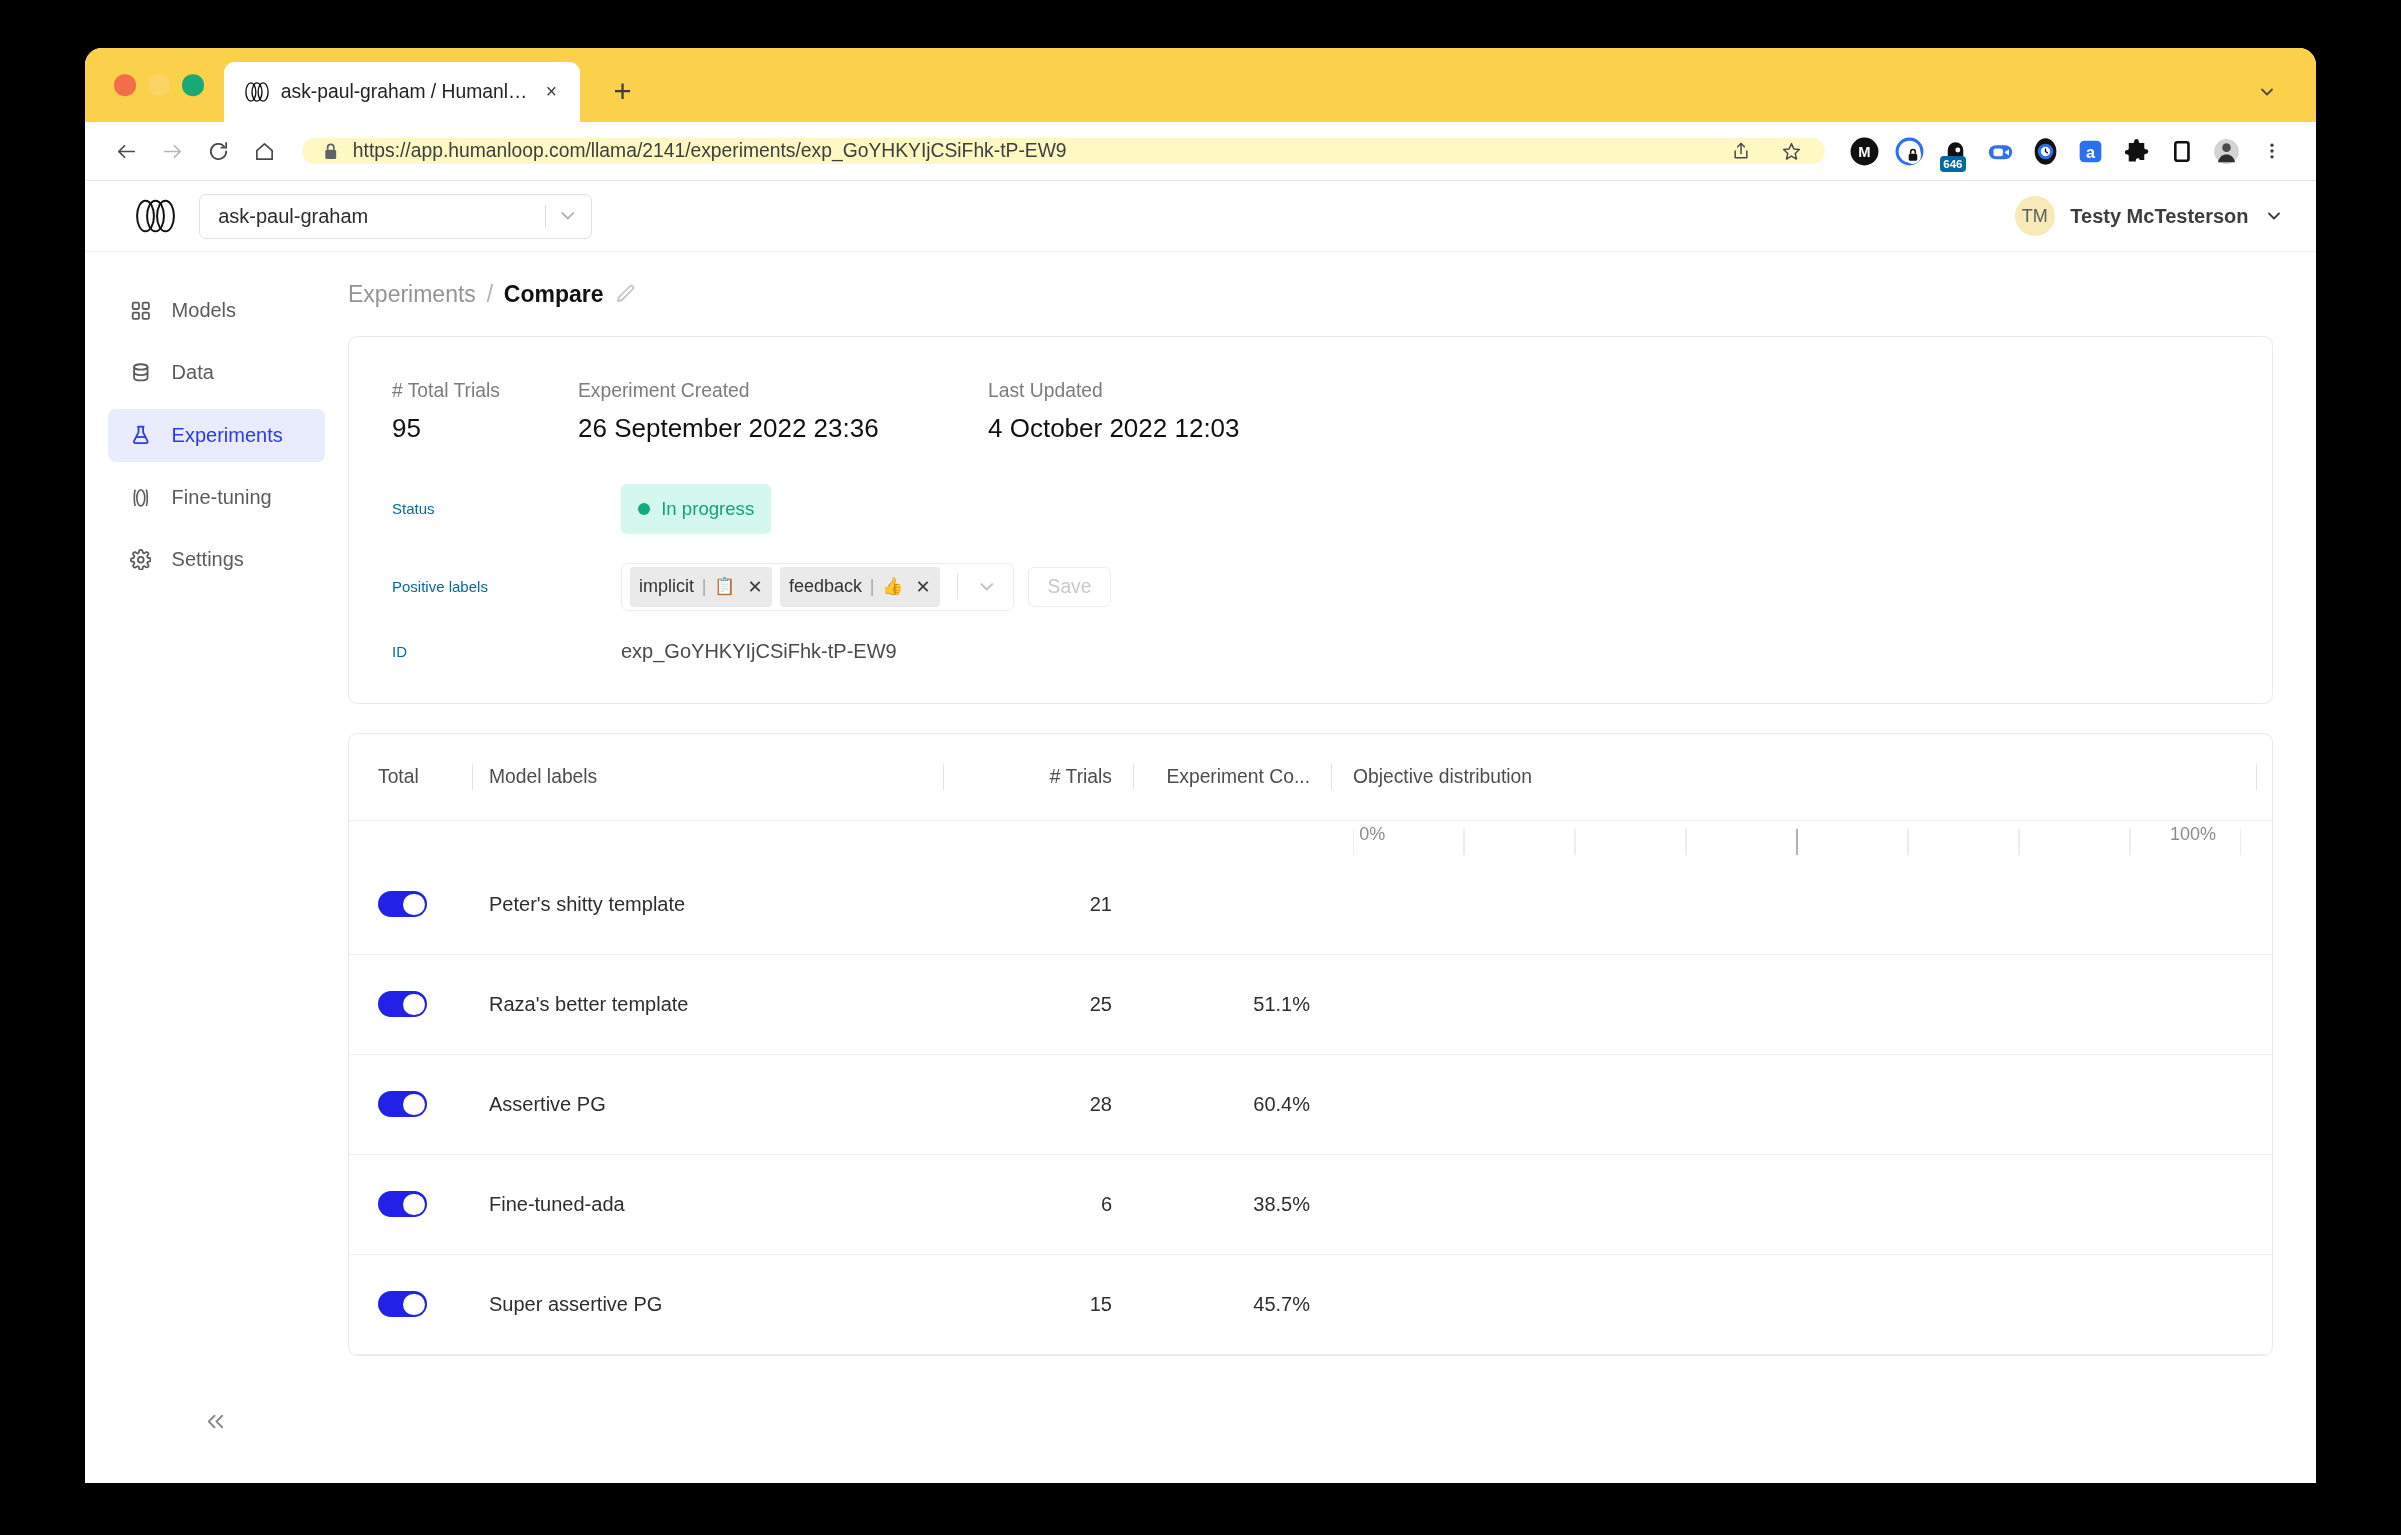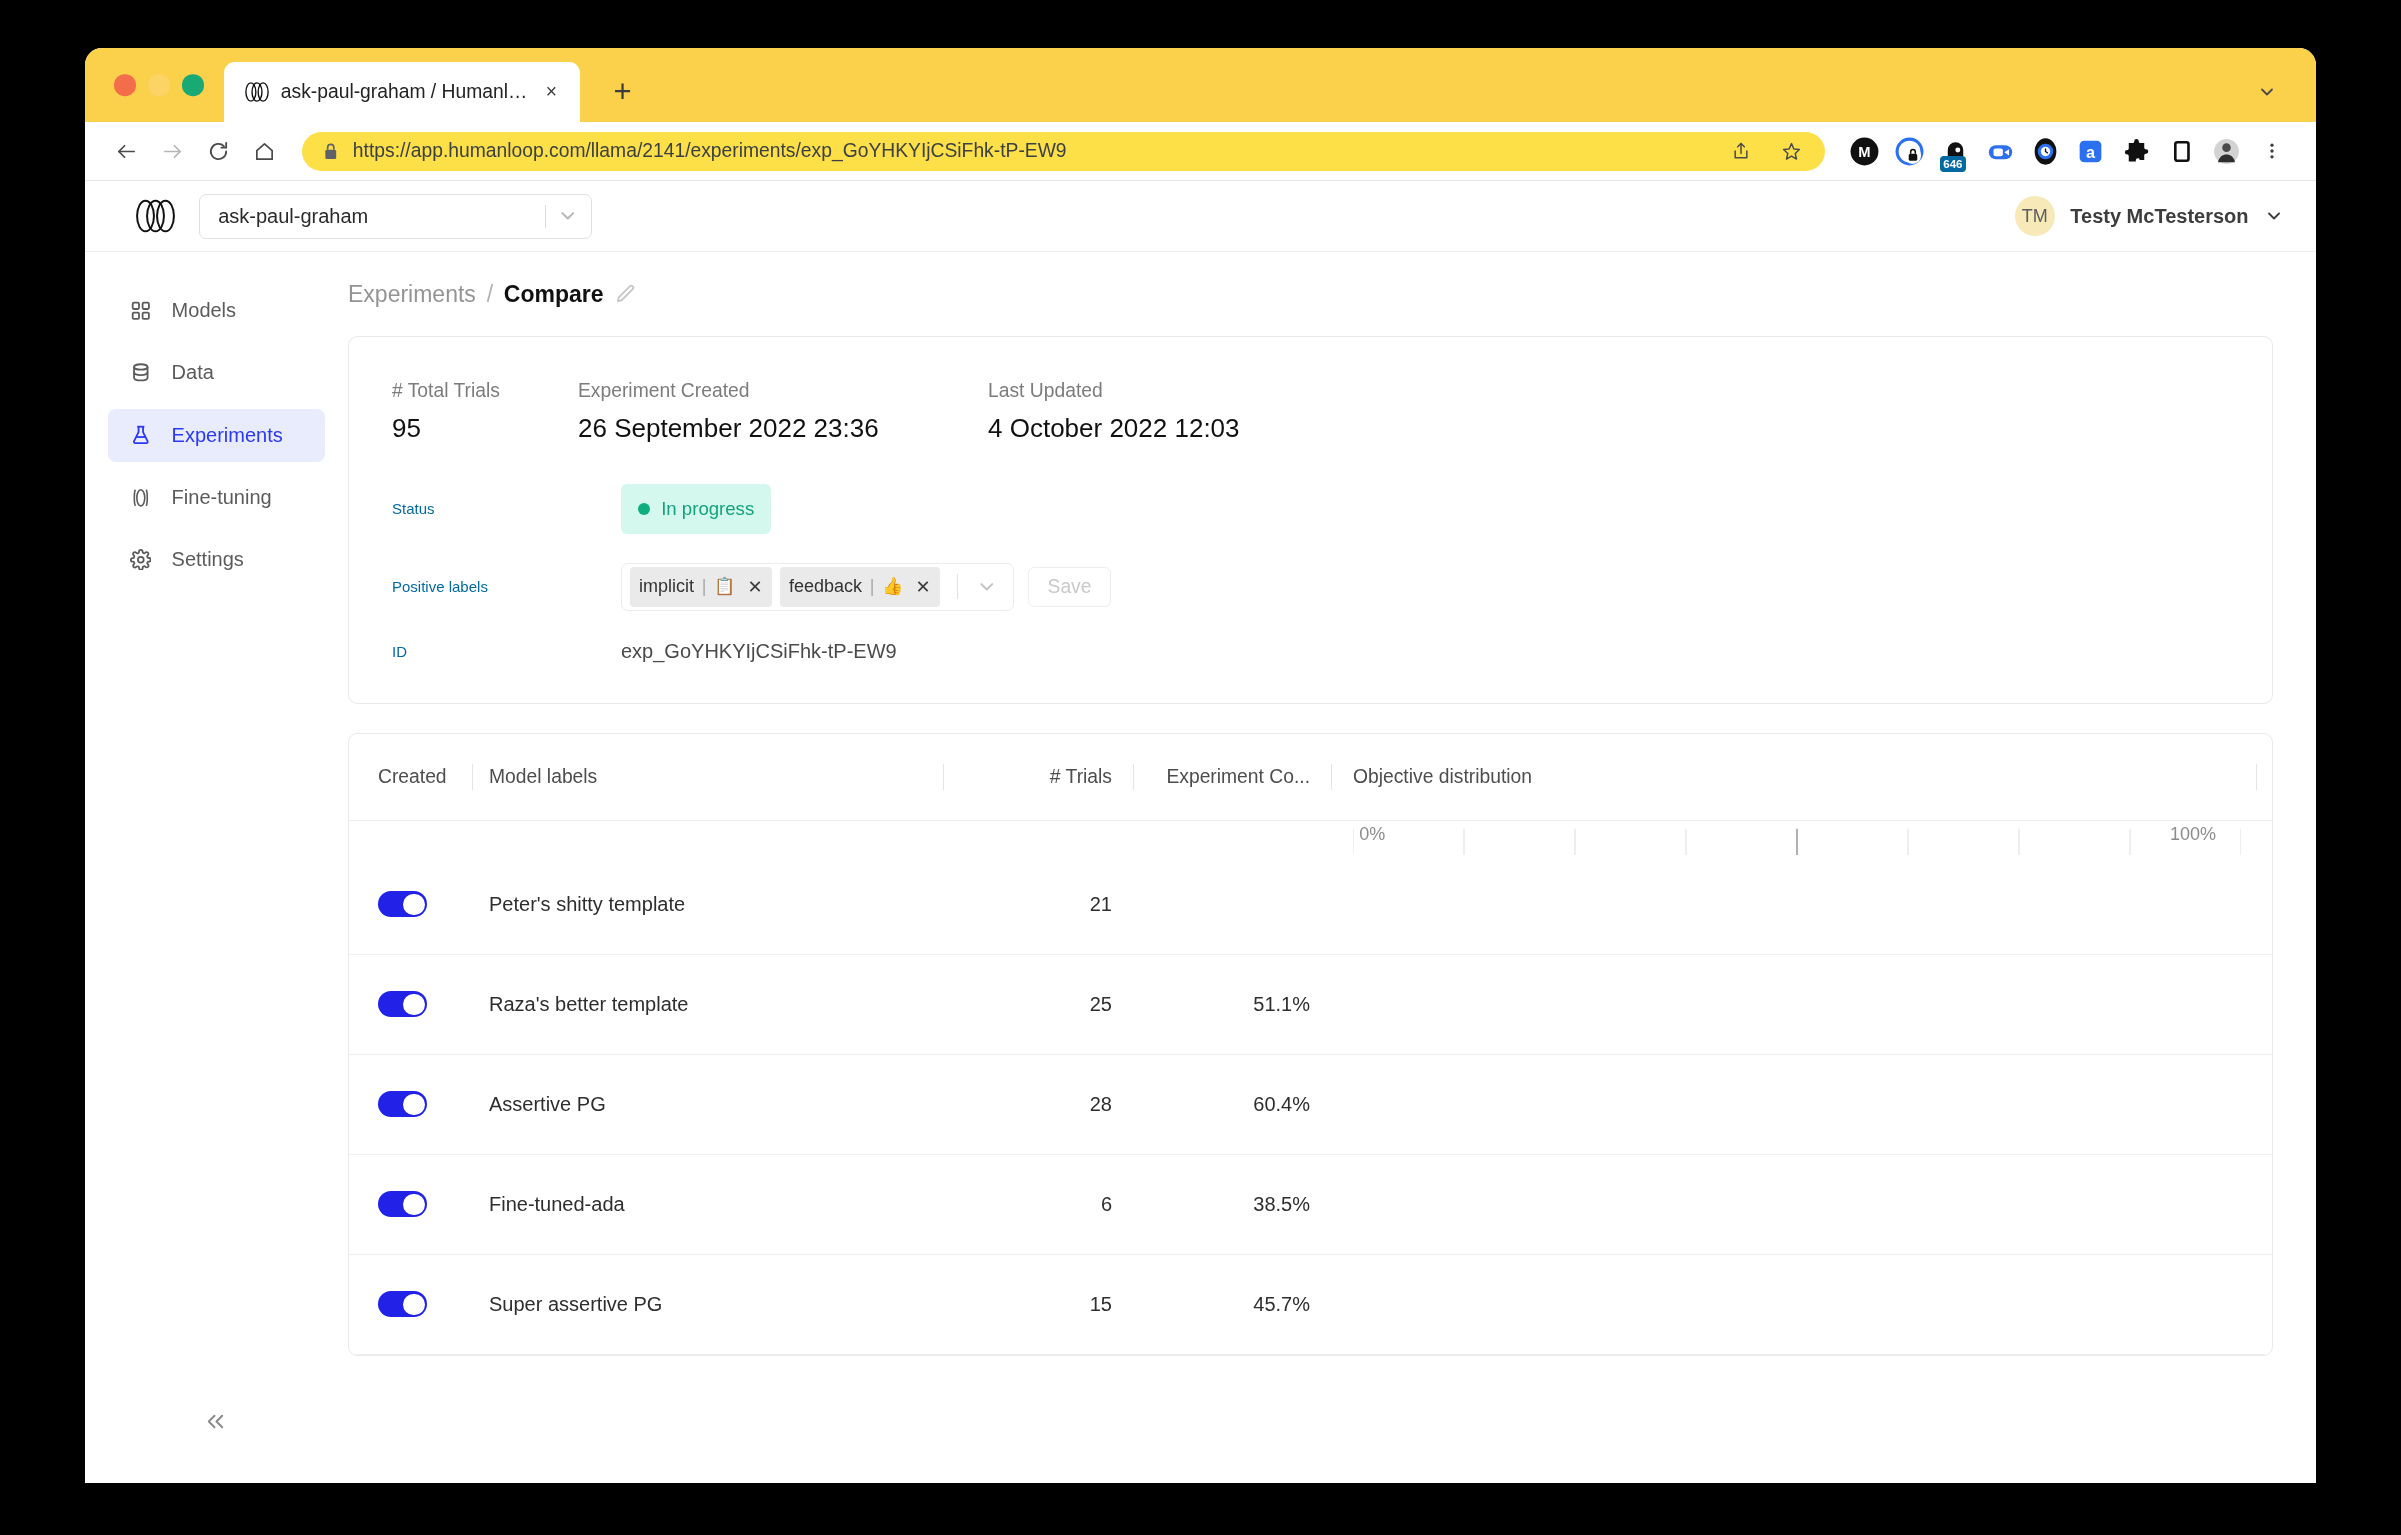--- a/index.html
+++ b/index.html
@@ -75,22 +75,22 @@
     gap: 3.1px;
     border-bottom: 1.5px solid #e6e6e6;
   }
   .navbtn {
     width: 43px; height: 43px;
     display: flex; align-items: center; justify-content: center;
     color: #4a4a4a; flex: 0 0 auto;
   }
   #omnibox {
     flex: 1 1 auto;
-    height: 39px;
-    background: #fde047;
+    height: 26px;
+    background: #fef9c3;
     border-radius: 21.6px;
     display: flex; align-items: center;
     padding: 0 15.5px 0 21.6px;
     margin: 0 12.4px;
     gap: 14px;
     min-width: 0;
   }
   #omnibox-lock { width: 15.5px; height: 18.6px; flex: 0 0 auto; }
   #omnibox-url {
     font-size: 19.3px; color: #3c4043;
@@ -605,21 +605,21 @@
 
           <div class="kv-row">
             <div class="kv-key">ID</div>
             <div id="id-value">exp_GoYHKYIjCSiFhk-tP-EW9</div>
           </div>
         </div>
 
         <div class="card" id="table-card">
 
           <div id="thead">
-            <div class="th col-active">Created</div>
+            <div class="th col-active">Total</div>
             <div class="col-gap1">
                 <span class="th-sep"></span>
               </div>
             <div class="th col-model">Model labels</div>
             <div class="col-gap2">
                 <span class="th-sep"></span>
               </div>
             <div class="th col-trials"># Trials</div>
             <div class="col-gap3">
                 <span class="th-sep"></span>

